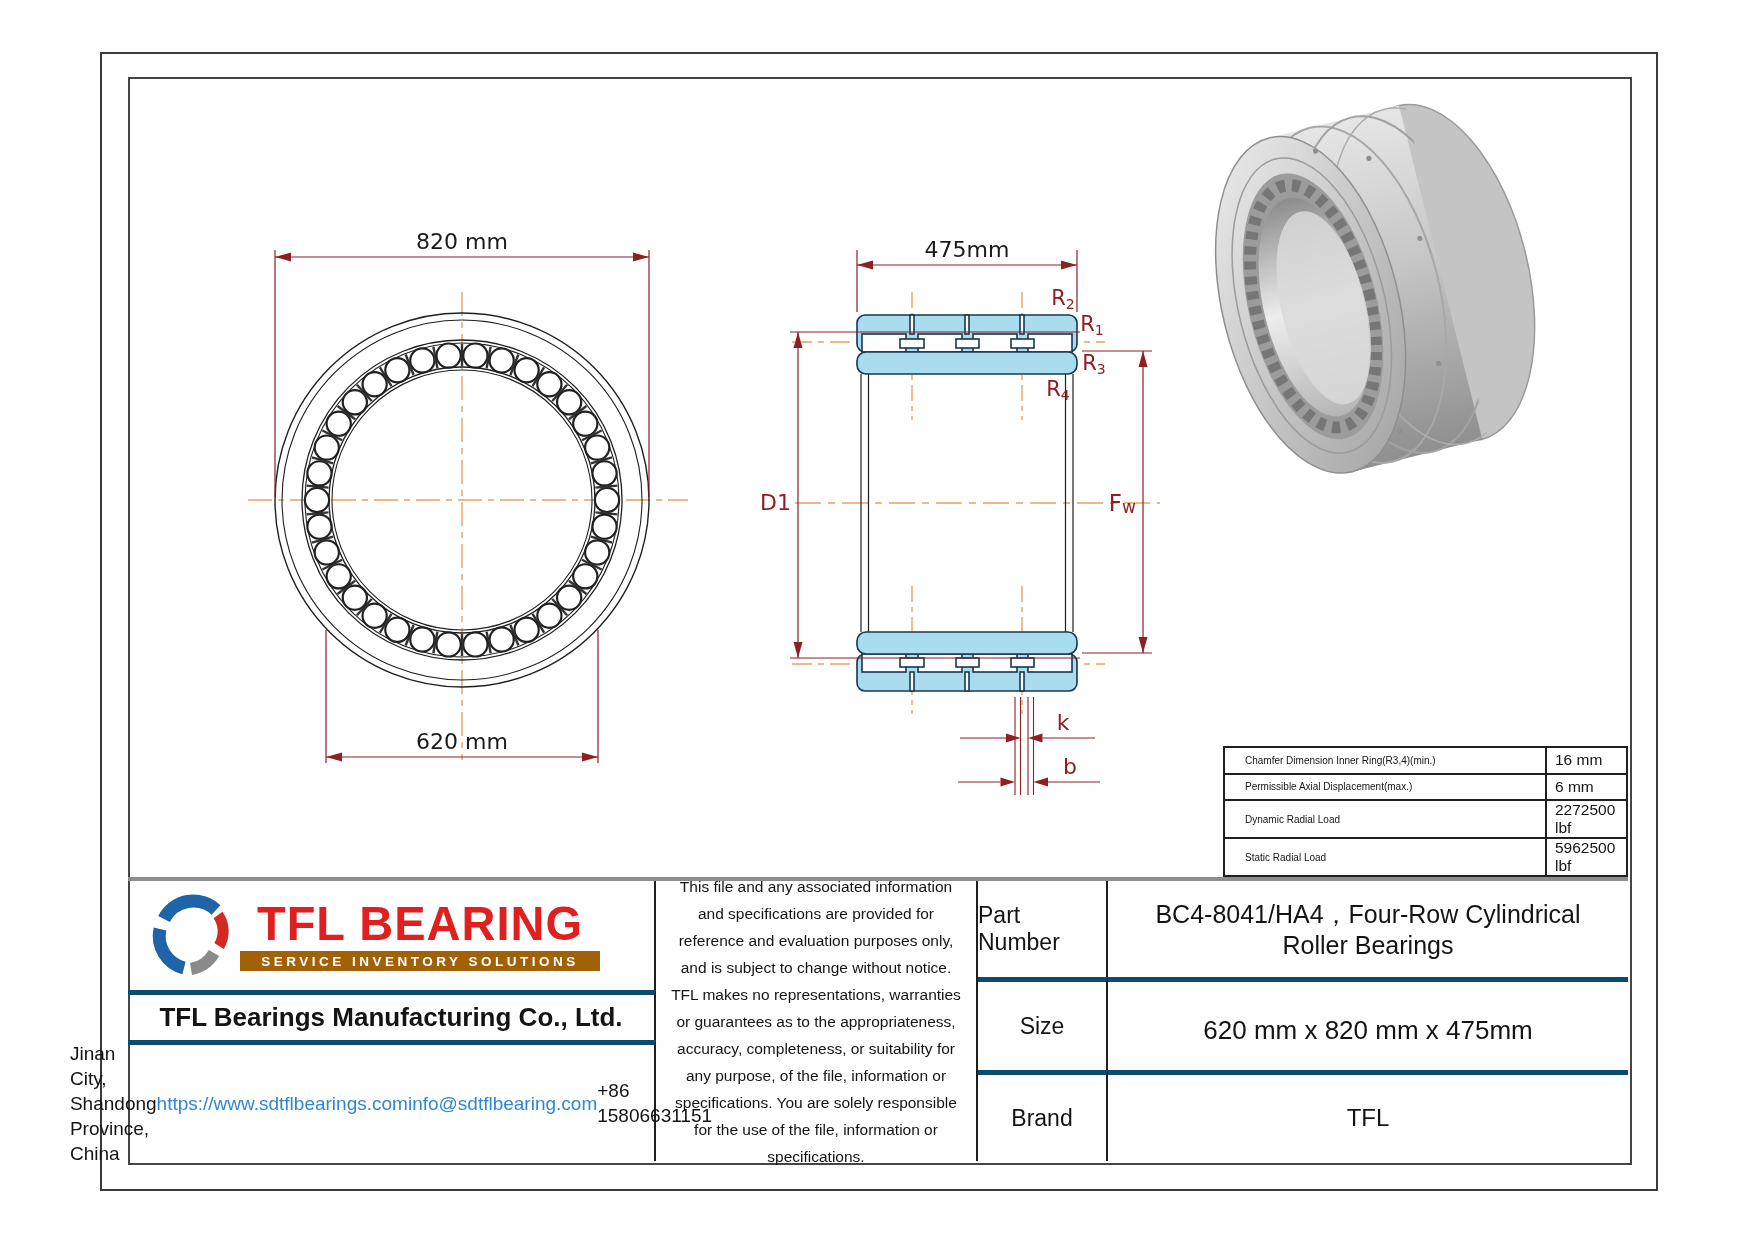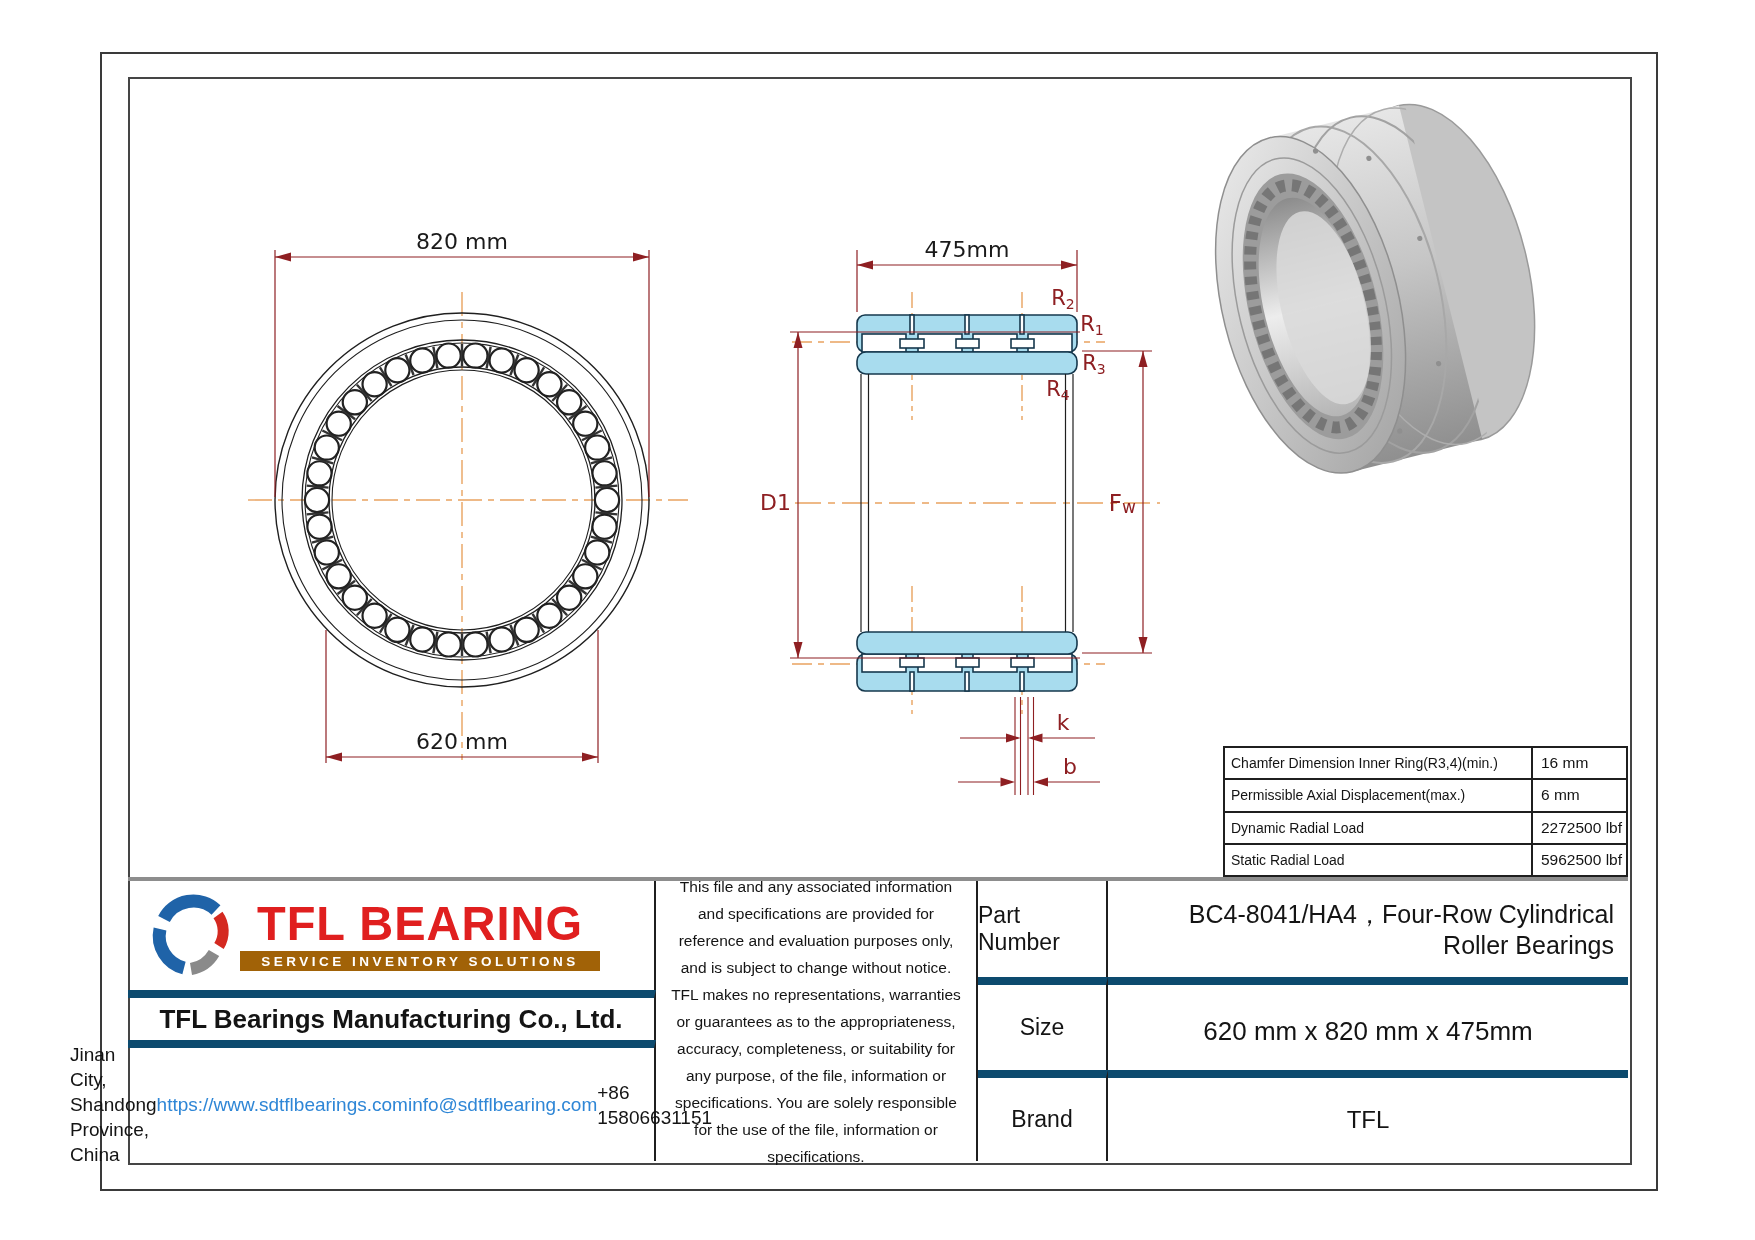--- a/index.html
+++ b/index.html
@@ -5,47 +5,47 @@
   html,body{margin:0;padding:0;background:#ffffff;}
   body{width:1755px;height:1240px;position:relative;font-family:"Liberation Sans",sans-serif;color:#141414;overflow:hidden;}
   .frame-outer{position:absolute;left:100px;top:52px;width:1554px;height:1135px;border:2px solid #3a3a3a;}
   .frame-inner{position:absolute;left:128px;top:77px;width:1500px;height:1084px;border:2px solid #454545;}
   svg text{font-family:"DejaVu Sans","Liberation Sans",sans-serif;}
 
   
   .spec-table{position:absolute;left:1223px;top:746px;width:405px;height:131px;border:2px solid #1f1f1f;box-sizing:border-box;display:flex;flex-direction:column;background:#fff;}
   .spec-row{flex:1;display:flex;border-top:2px solid #1f1f1f;}
   .spec-row:first-child{border-top:none;}
-  .spec-label{width:300px;border-right:2px solid #1f1f1f;display:flex;align-items:center;padding-left:6px;font-size:14px;}
+  .spec-label{width:300px;border-right:2px solid #1f1f1f;display:flex;align-items:center;padding-left:20px;font-size:10px;}
   .spec-value{flex:1;display:flex;align-items:center;padding-left:8px;font-size:15.5px;}
 
   
   .tb-sep{position:absolute;left:128px;top:877px;width:1500px;height:4px;background:#8d8d8d;}
   .tb{position:absolute;left:128px;top:881px;width:1500px;height:280px;box-sizing:border-box;}
   .cell{position:absolute;box-sizing:border-box;display:flex;align-items:center;justify-content:center;}
   .b-r{border-right:2px solid #1f1f1f;}
-  .b-t{border-top:8px solid #0c4a6e;}
+  .b-t{border-top:5px solid #0c4a6e;}
 
   .logo-cell{left:0;top:0;width:528px;height:109px;flex-direction:row;justify-content:flex-start;padding-left:22px;gap:4px;}
   .logo-word{display:flex;flex-direction:column;align-items:center;}
   .logo-brand{font-size:47px;font-weight:800;letter-spacing:1px;color:#e01f1f;line-height:1;white-space:nowrap;transform:scaleY(1.02);}
   .logo-bar{margin-top:4px;background:#a16207;color:#ffffff;font-size:13.5px;font-weight:700;letter-spacing:3.5px;padding:3px 10px 2px 10px;white-space:nowrap;width:340px;text-align:center;}
   .company-cell{left:0;top:109px;width:528px;height:50px;font-size:26px;font-weight:700;}
   .contact-cell{left:0;top:159px;width:528px;height:121px;font-size:19px;line-height:25px;font-weight:500;}
   .link{color:#2e86d6;}
   .disclaimer-cell{left:528px;top:0;width:322px;height:280px;}
   .disclaimer{white-space:pre-line;text-align:center;font-size:15.5px;line-height:27px;font-weight:500;}
   .flabel-0{left:850px;top:0;width:130px;height:96px;}
   .flabel-1{left:850px;top:96px;width:130px;height:93px;}
   .flabel-2{left:850px;top:189px;width:130px;height:91px;}
   .fvalue-0{left:980px;top:0;width:520px;height:96px;}
   .fvalue-1{left:980px;top:96px;width:520px;height:101px;}
   .fvalue-2{left:980px;top:189px;width:520px;height:91px;}
   .flabel-0,.flabel-1,.flabel-2{font-size:23px;font-weight:500;}
-  .fvalue-0{font-size:25px;text-align:right;padding:0 14px;}
+  .fvalue-0{font-size:25px;text-align:center;padding:0 14px;}
   .fvalue-1{font-size:26px;}
   .fvalue-2{font-size:24px;}
 </style>
 </head>
 <body>
 
 <div class="frame-outer"></div>
 <div class="frame-inner"></div>
 
 <svg id="drawing" width="1755" height="1240" viewBox="0 0 1755 1240" style="position:absolute;left:0;top:0;">

